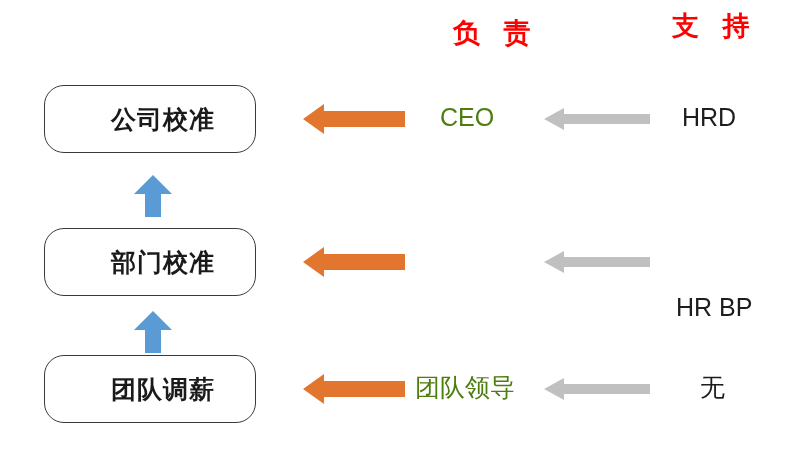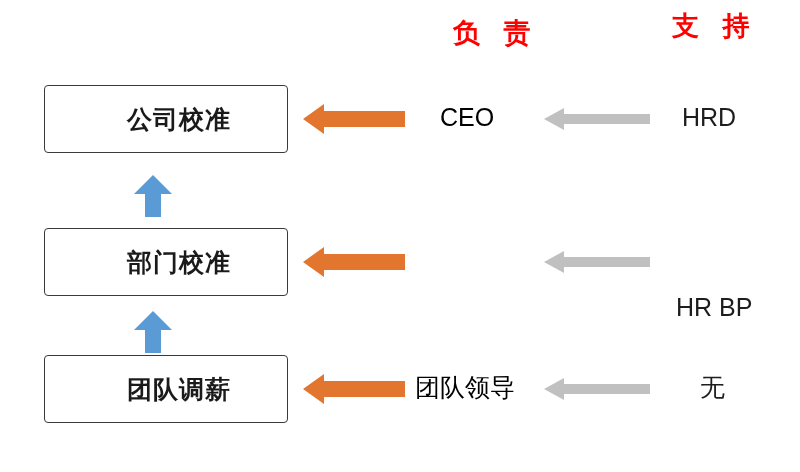--- a/index.html
+++ b/index.html
@@ -29,25 +29,25 @@
     white-space: nowrap;
     line-height: 1;
   }
   #header-responsible { left: 424px; top: 20px; margin-left: 29px; }
   #header-support     { left: 672px; top: 13px; }
 
   
   .stage-box {
     position: absolute;
     left: 44px;
-    width: 244px;
+    width: 212px;
     height: 68px;
     box-sizing: border-box;
     border: 1.6px solid #3a3a3a;
-    border-radius: 4px;
+    border-radius: 20px;
     background: #ffffff;
     display: flex;
     align-items: center;
     justify-content: center;
     padding-left: 26px;
   }
   .stage-box .stage-label {
     font-size: 25px;
     font-weight: 700;
     color: #1a1a1a;
@@ -90,21 +90,21 @@
     height: 44px;
   }
   .blue-arrow svg { display: block; width: 40px; height: 44px; }
   #blue-arrow-0 { top: 174px; }
   #blue-arrow-1 { top: 310px; }
 
   
   .role-label {
     position: absolute;
     font-size: 25px;
-    color: #000000;
+    color: #4d7c0f;
     white-space: nowrap;
     line-height: 1;
   }
   .role-cn { font-family: "DejaVu Sans", "Liberation Sans", sans-serif; }
   .support-label {
     position: absolute;
     font-size: 25px;
     color: #1d1d1d;
     white-space: nowrap;
     line-height: 1;

